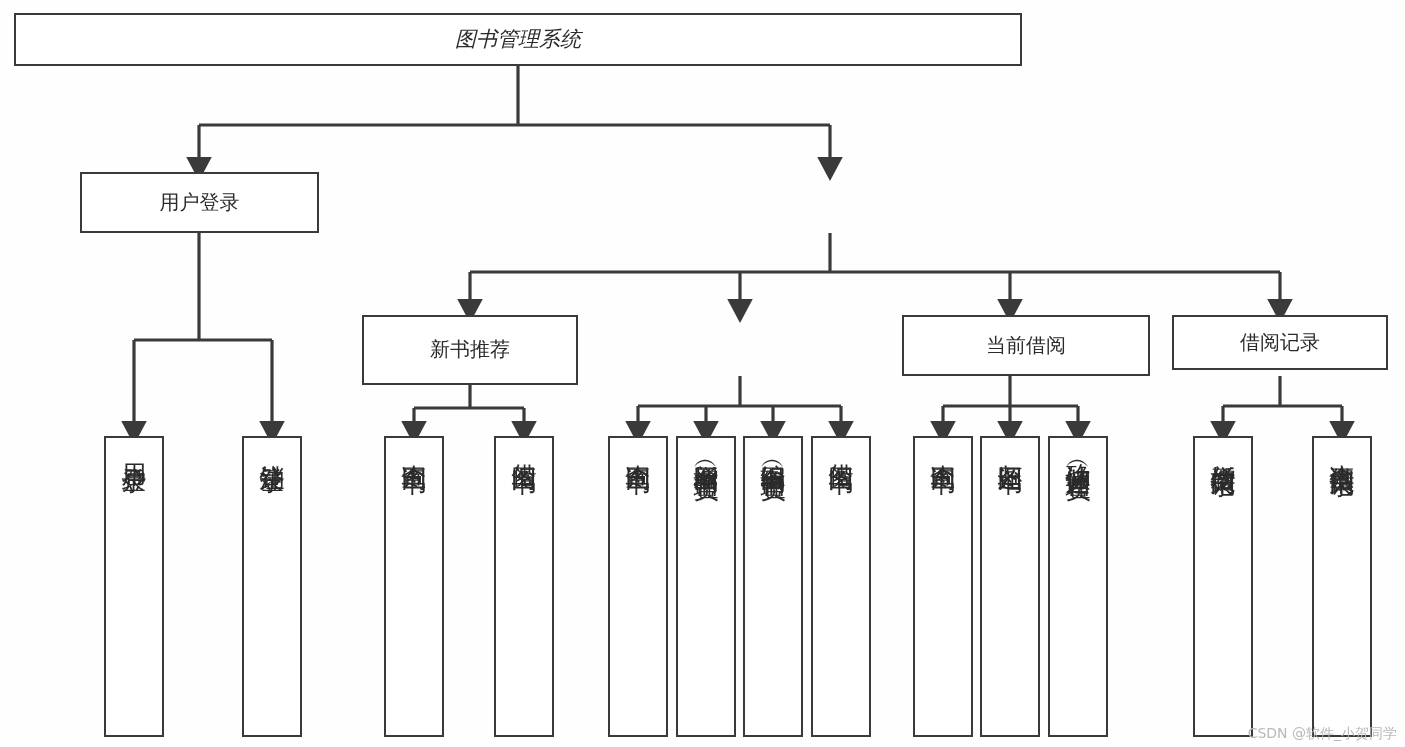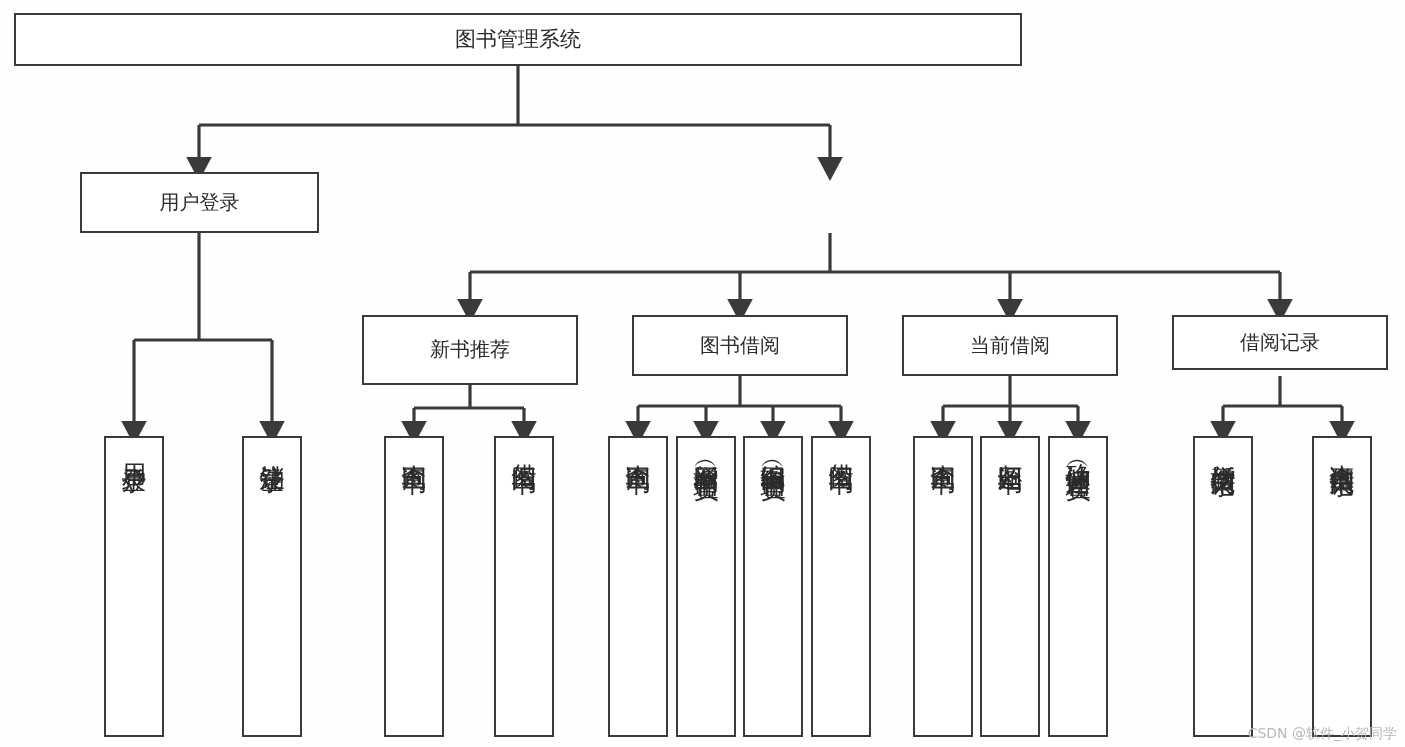--- a/index.html
+++ b/index.html
@@ -99,35 +99,32 @@
       <path d="M1010,406 L1010,428" marker-end="url(#arrow)"></path>
       <path d="M1078,406 L1078,428" marker-end="url(#arrow)"></path>
 
       <path d="M1280,376 L1280,406"></path>
       <path d="M1223,406 L1342,406"></path>
       <path d="M1223,406 L1223,428" marker-end="url(#arrow)"></path>
       <path d="M1342,406 L1342,428" marker-end="url(#arrow)"></path>
     </g>
   </svg>
 
-  <div class="node root" style="left:14px;top:13px;width:1008px;height:53px;">
+  <div class="node root" style="left:14px;top:13px;width:1008px;height:53px;font-style:italic;">
     <span class="lbl">图书管理系统</span>
   </div>
 
   <div class="node mid" style="left:80px;top:172px;width:239px;height:61px;">
     <span class="lbl">用户登录</span>
   </div>
 
   <div class="node mid" style="left:362px;top:315px;width:216px;height:70px;">
     <span class="lbl">新书推荐</span>
   </div>
-  <div class="node mid" style="left:632px;top:315px;width:216px;height:61px;">
-    <span class="lbl">图书借阅</span>
-  </div>
-  <div class="node mid" style="left:902px;top:315px;width:216px;height:61px;">
+  <div class="node mid" style="left:902px;top:315px;width:248px;height:61px;">
     <span class="lbl">当前借阅</span>
   </div>
   <div class="node mid" style="left:1172px;top:315px;width:216px;height:55px;">
     <span class="lbl">借阅记录</span>
   </div>
 
   <div class="node leaf" style="left:104px;top:436px;width:60px;height:301px;">
     <span class="lbl">用户登录</span>
   </div>
   <div class="node leaf" style="left:242px;top:436px;width:60px;height:301px;">

